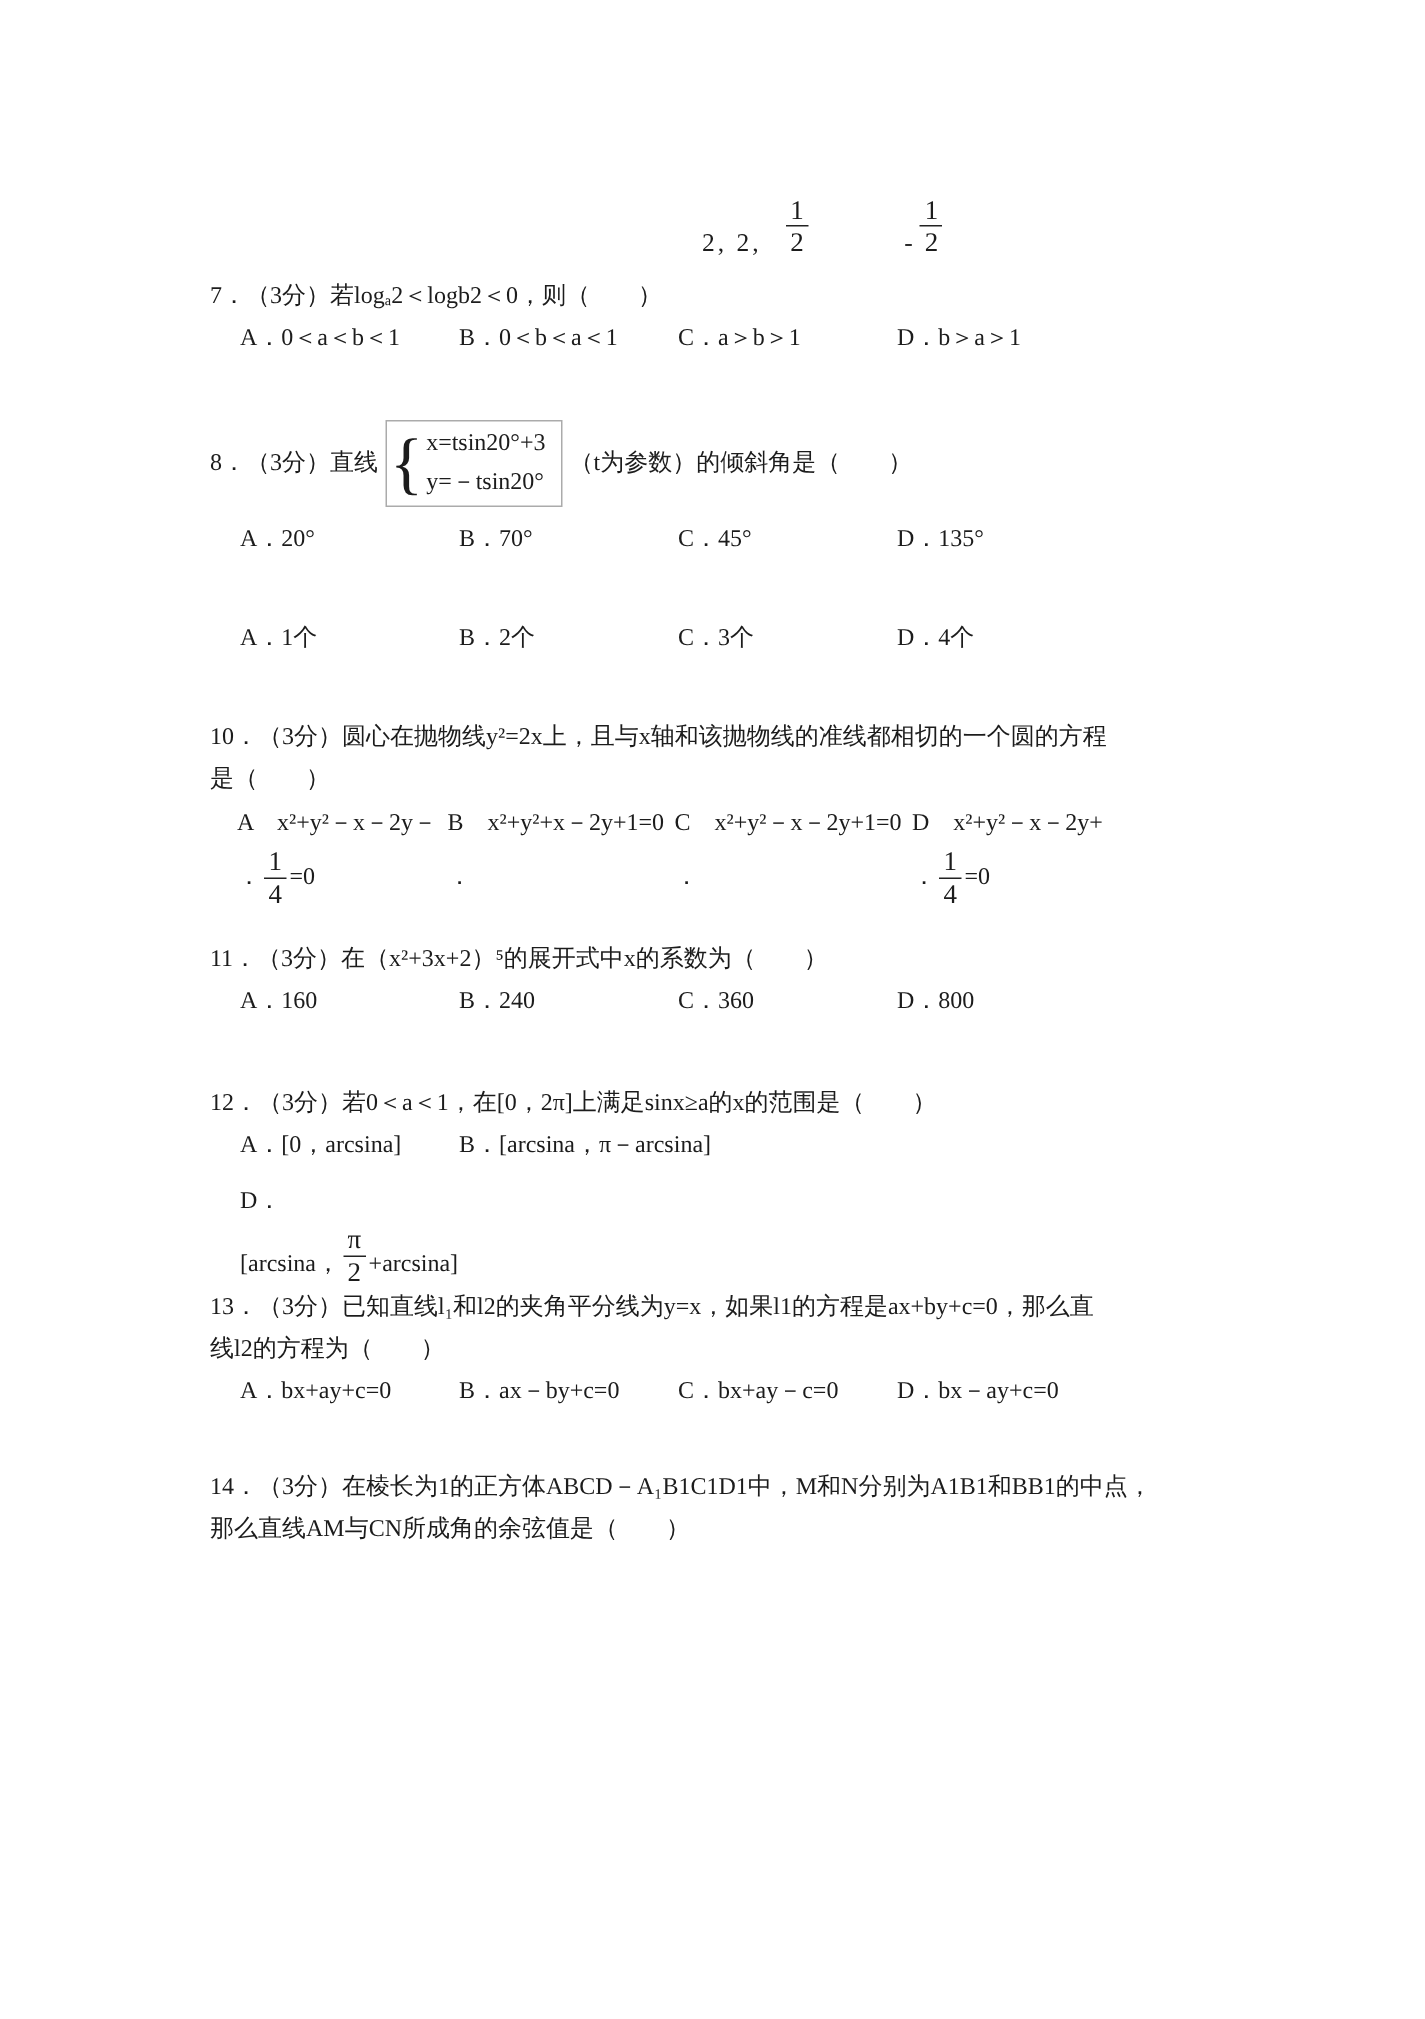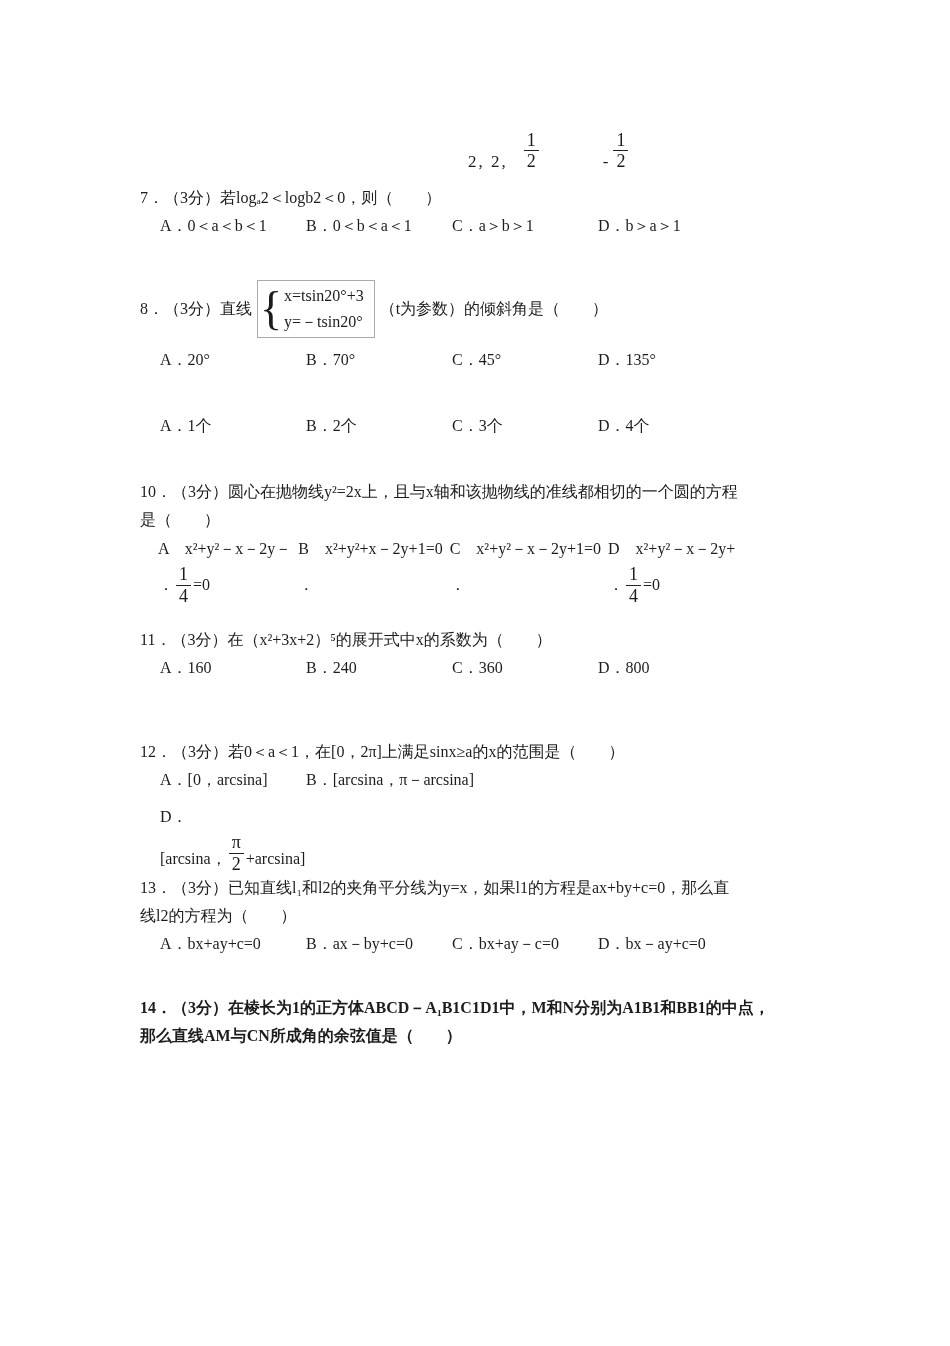--- a/index.html
+++ b/index.html
@@ -28,23 +28,23 @@
   .stem { line-height:28px; }
   .opt-row { padding-left:20px; line-height:28px; }
   .opt { display:inline-block; width:142px; white-space:nowrap;font-family:Liberation Serif, serif; }
   .opt:last-child { width:auto; }
 
   .q7  { margin-top:12px; }
   .q8  { margin-top:40px; }
   .q9  { margin-top:38px; }
   .q10 { margin-top:38px; }
   .q11 { margin-top:18px; }
-  .q12 { margin-top:56px; }
+  .q12 { margin-top:40px; }
   .q13 { }
-  .q14 { margin-top:36px;font-weight:bold; }
+  .q14 { margin-top:36px; }
 
   
   .q8-line { display:flex; align-items:center; line-height:26px; }
   .eq-box { display:flex; align-items:center; border:1px solid #ababab; padding:2px 10px 2px 2px; margin:0 5px; }
   .brace { font-size:46px; line-height:0.95; font-weight:400; margin-right:2px; }
   .eq-lines { display:flex; flex-direction:column; }
   .q8 .opt-row { margin-top:8px; }
 
   
   .q10-opts { display:flex; padding-left:18px; line-height:26px; margin-top:2px; }

